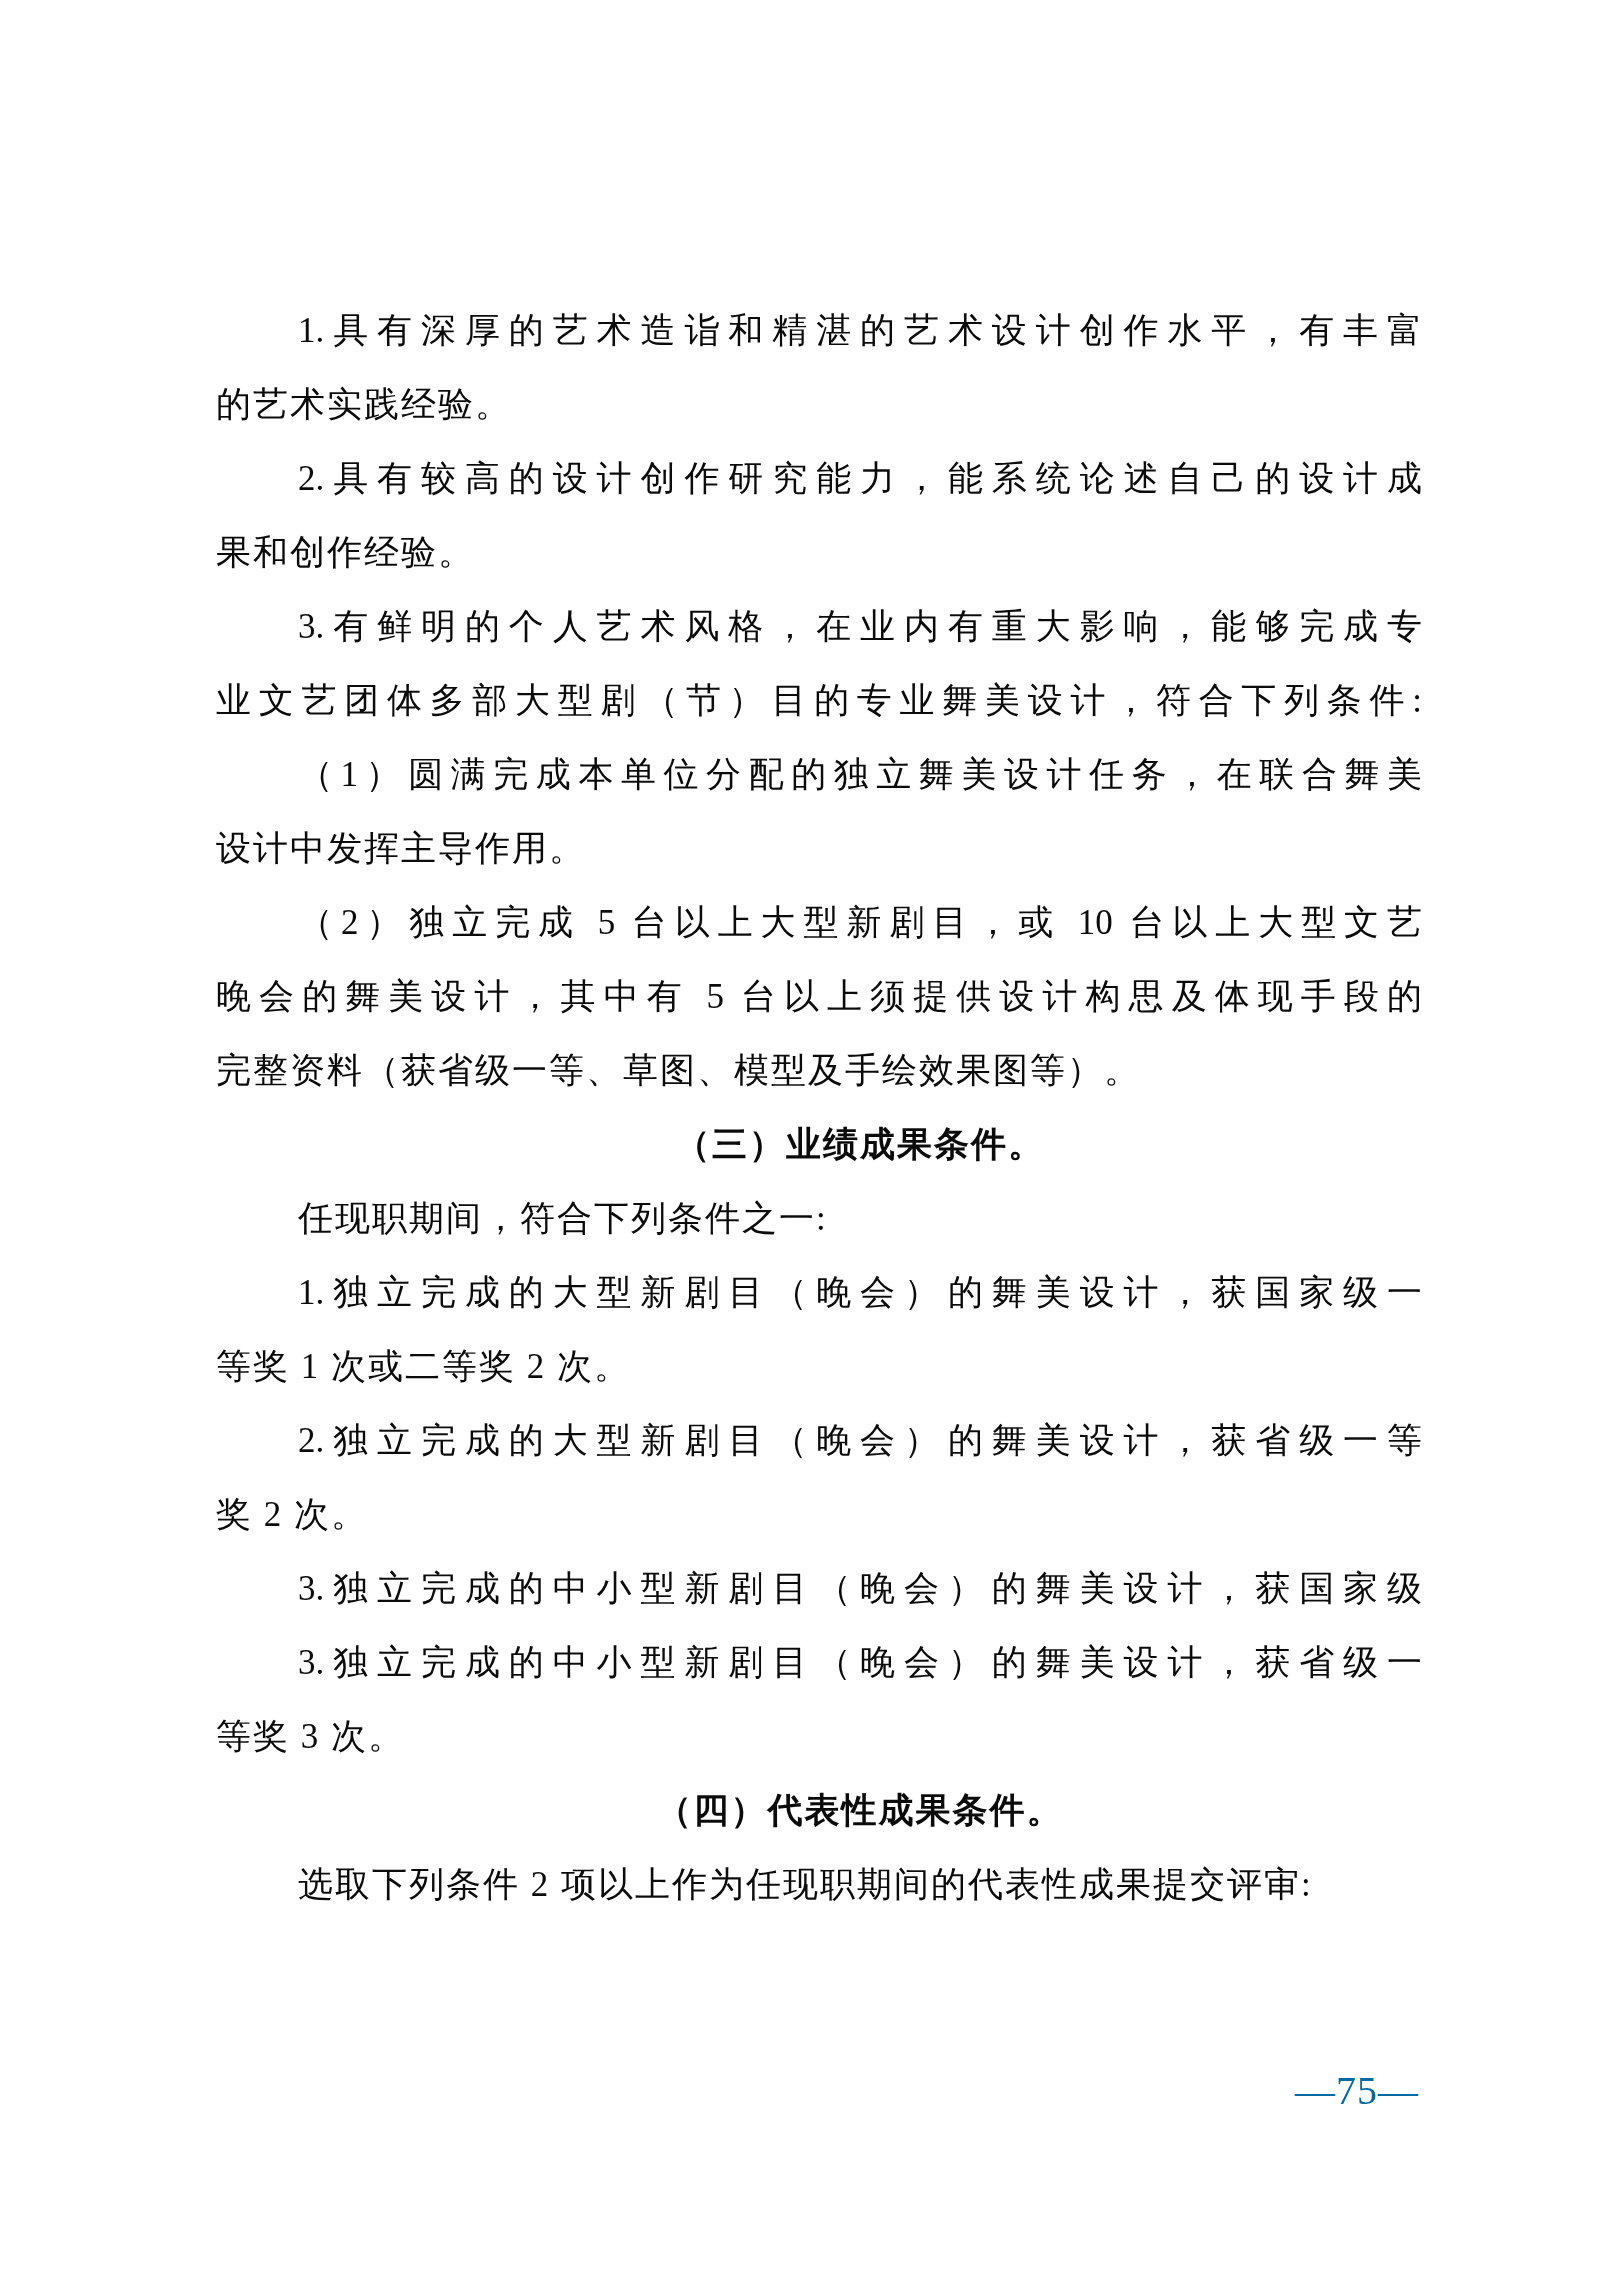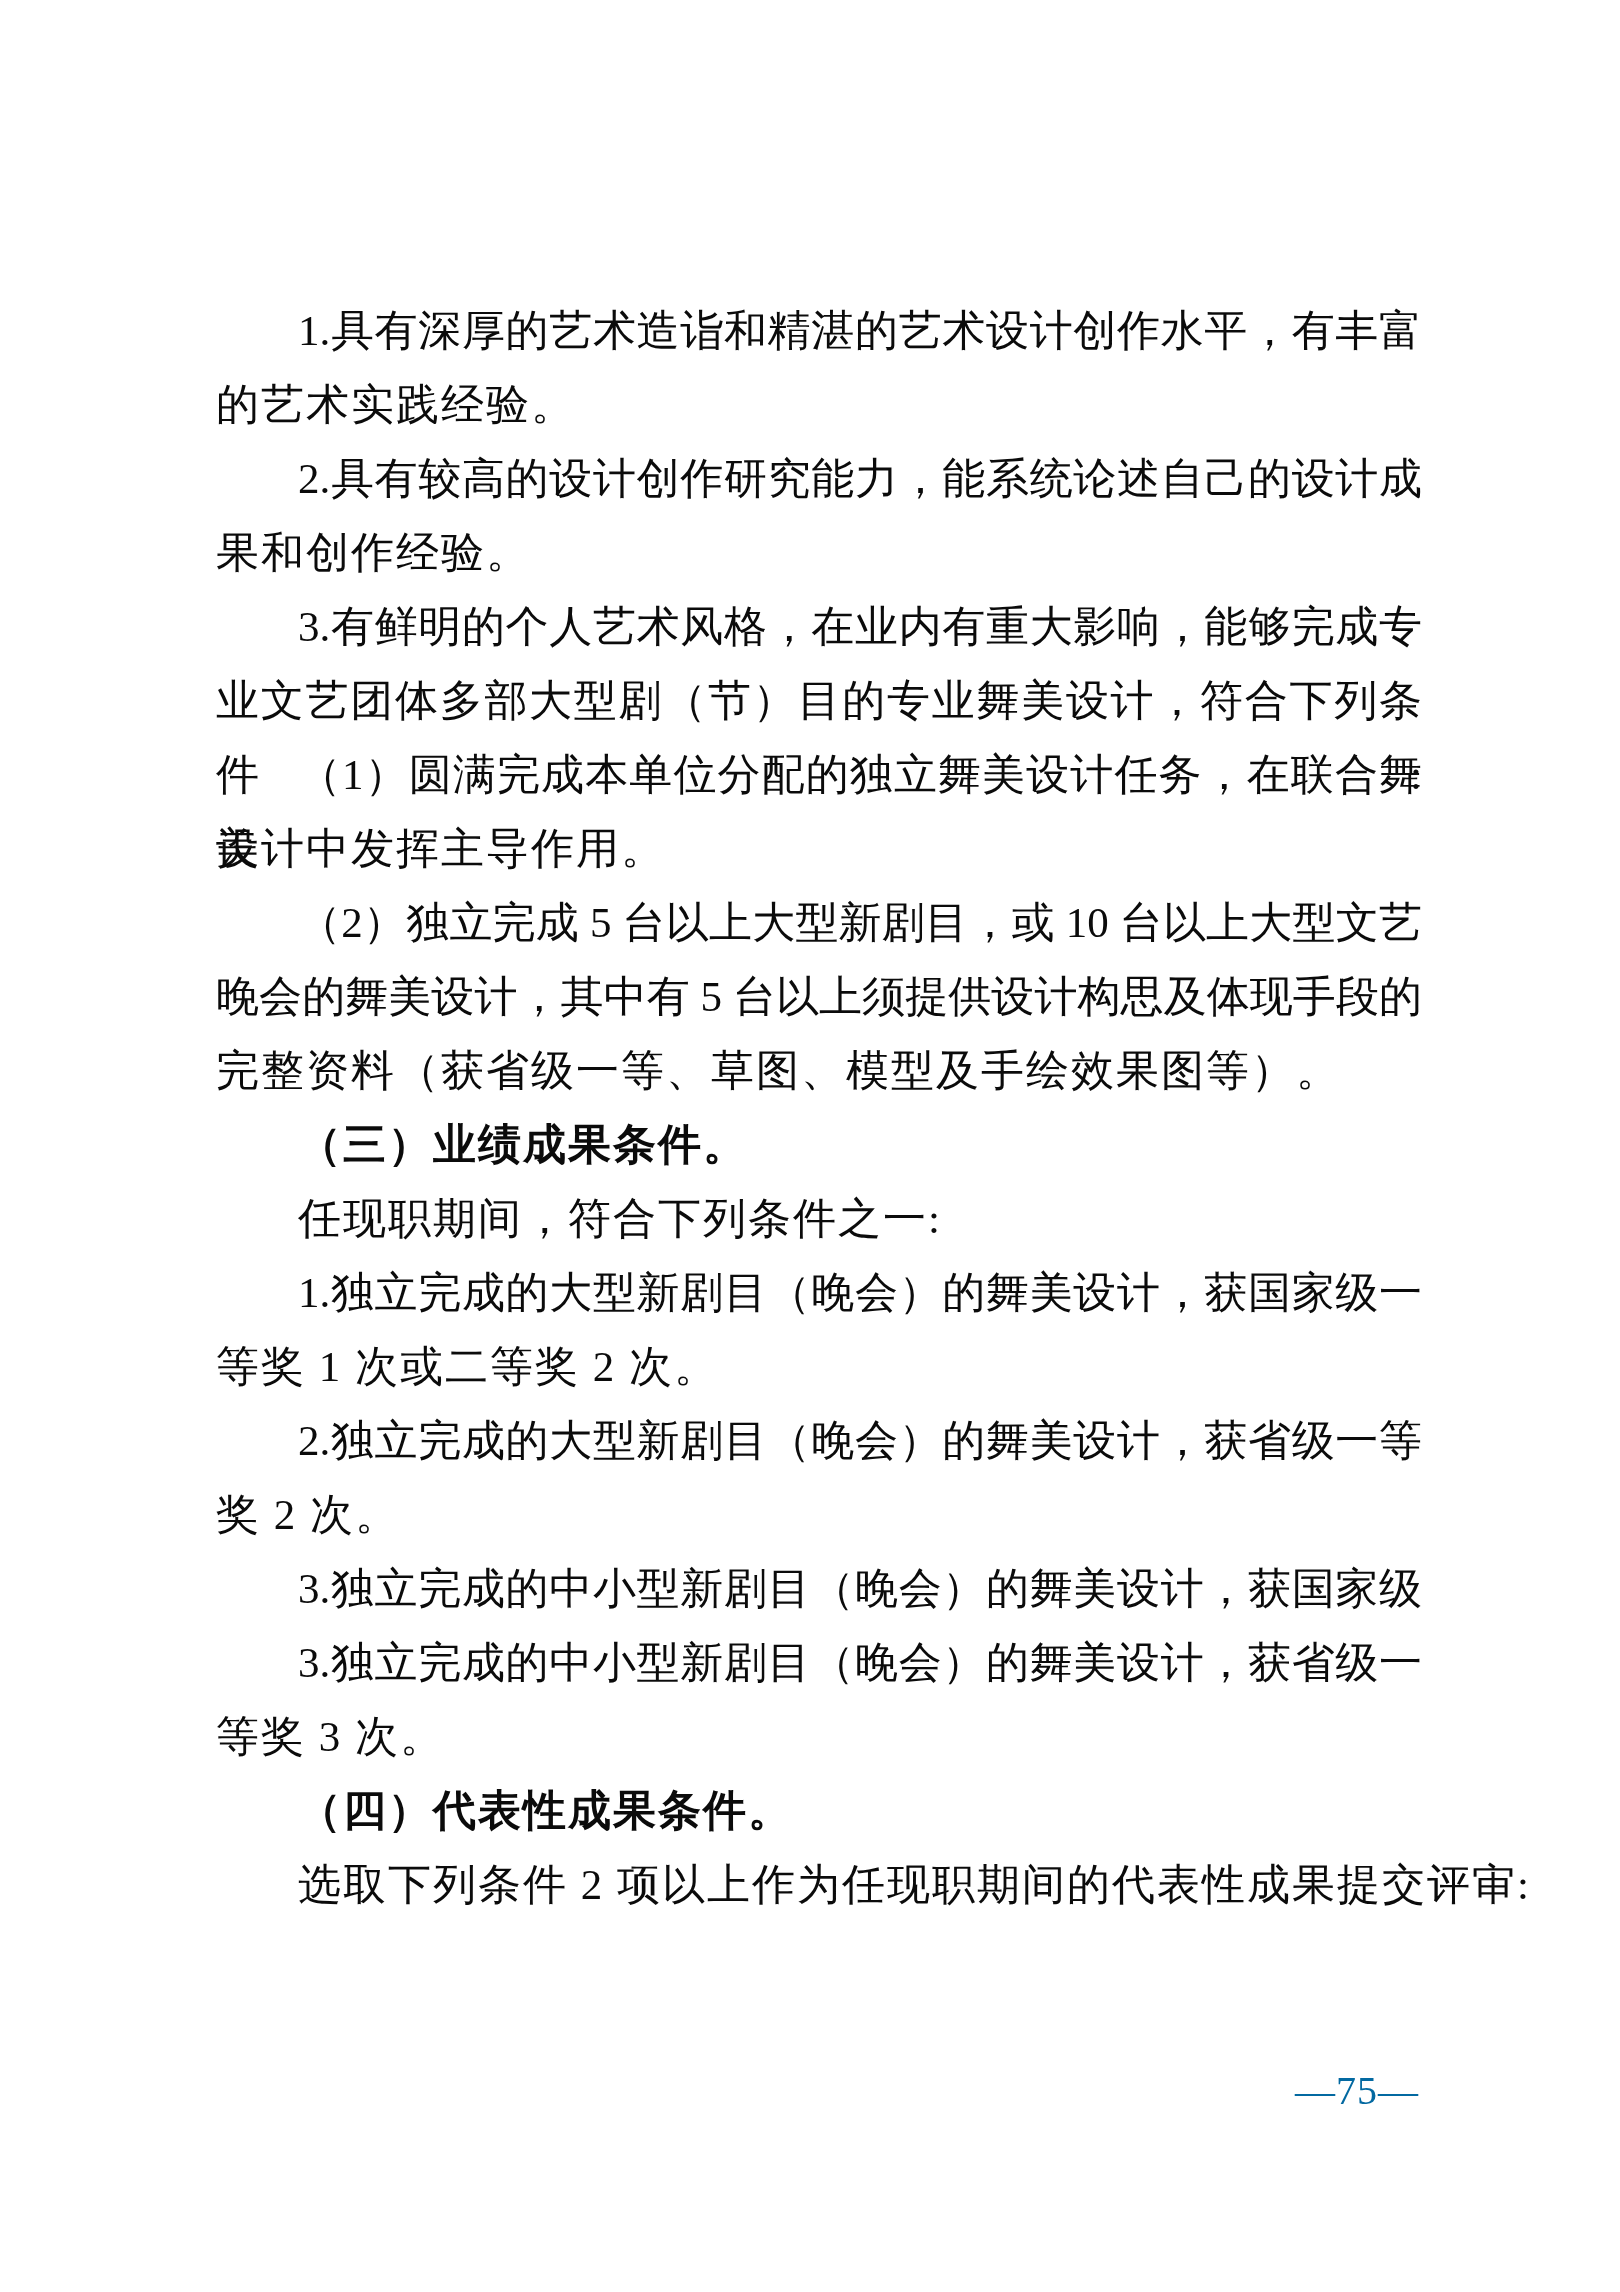--- a/index.html
+++ b/index.html
@@ -25,36 +25,37 @@
   }
   .doc-body {
     position: absolute;
     left: 216px;
     top: 294px;
     width: 1206px;
   }
   .line {
     height: 74px;
     line-height: 74px;
-    font-size: 43px;
+    font-size: 35px;
     letter-spacing: 2px;
     white-space: nowrap;
     text-align: left;
   }
   .line.fill {
     white-space: normal;
     letter-spacing: 0;
     text-align: justify;
     text-align-last: justify;
   }
   .line.indent {
     text-indent: 82px;
   }
   .line.bold {
     font-weight: bold;
+    text-align: center;
   }
   .page-number {
     position: absolute;
     top: 2066px;
     right: 201px;
     font-size: 40px;
     line-height: 49px;
     letter-spacing: 1px;
     color: #0369a1;
   }

